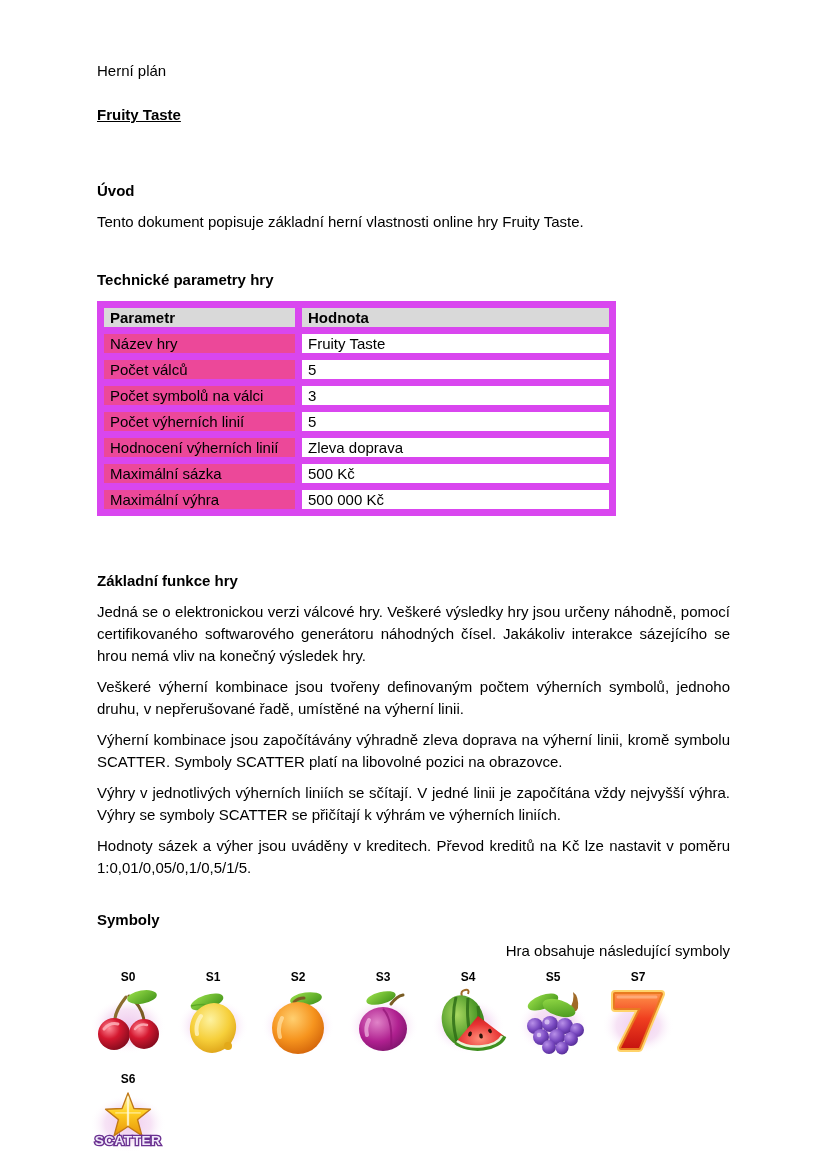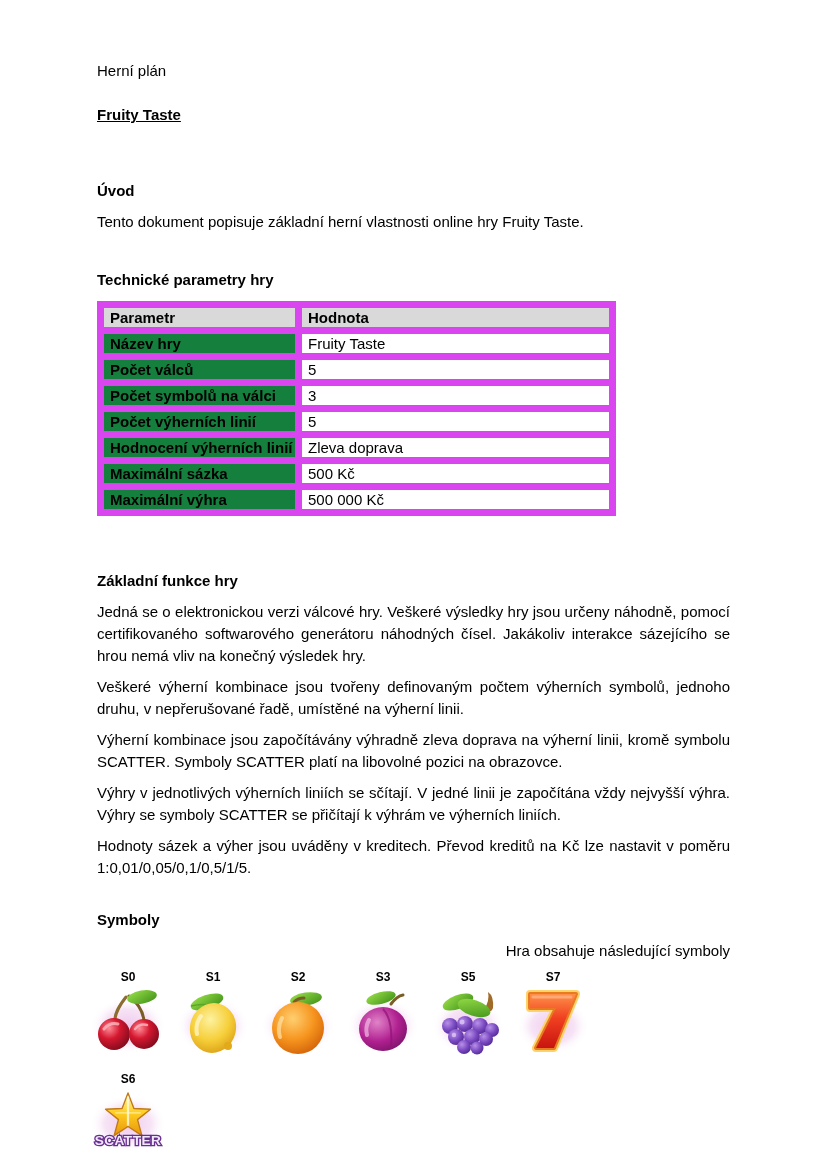--- a/index.html
+++ b/index.html
@@ -32,21 +32,21 @@
     border: 7px solid #d946ef;
     padding: 0 6px;
     height: 19px;
     line-height: 19px;
     text-align: left;
     font-weight: normal;
     overflow: hidden; white-space: nowrap;
   }
   table.params col.c1 { width: 198px; }
   table.params col.c2 { width: 314px; }
-  table.params .key   { background: #15803d; font-weight: bold; }
+  table.params .key   { background: #ec4899; font-weight: normal; }
   table.params thead th { background: #d9d9d9; font-weight: bold; }
 
   .symbols-row {
     display: flex; gap: 5px; margin-top: 8px; margin-left: -9px;
   }
   .symbol {
     width: 80px; display: flex; flex-direction: column; align-items: center;
   }
   .symbol .code { font-size: 12px; font-weight: bold; line-height: 14px; }
   .symbol svg { width: 80px; height: 72px; display: block; }
@@ -222,20 +222,37 @@
       <svg viewBox="0 0 80 72">
         <ellipse cx="40" cy="42" rx="36" ry="28" fill="url(#halo)"></ellipse>
         <ellipse cx="38" cy="14" rx="15" ry="6" fill="url(#leafG)" transform="rotate(-14 38 14)"></ellipse>
         <path d="M48,20 q6,-8 12,-9" stroke="#7a5d24" stroke-width="3" fill="none" stroke-linecap="round"></path>
         <ellipse cx="40" cy="45" rx="24" ry="22" fill="url(#plumG)"></ellipse>
         <path d="M40,25 q10,10 8,38" stroke="#8e1274" stroke-width="2" fill="none" opacity="0.7"></path>
         <path d="M26,36 q-4,7 -2,15" stroke="#f2b8e2" stroke-width="4" fill="none" stroke-linecap="round" opacity="0.7"></path>
       </svg>
     </div>
 
+    <div class="symbol">
+      <div class="code">S4</div>
+      <svg viewBox="0 0 80 72">
+        <ellipse cx="40" cy="42" rx="37" ry="28" fill="url(#halo)"></ellipse>
+        <path d="M34,12 q-2,-5 3,-6 q5,-1 3,4" stroke="#a06a28" stroke-width="2" fill="none"></path>
+        <ellipse cx="35" cy="37" rx="21" ry="26" fill="url(#melonGreen)" transform="rotate(-14 35 37)"></ellipse>
+        <path d="M28,13 q-6,24 2,48" stroke="#2f6e18" stroke-width="3" fill="none" opacity="0.85"></path>
+        <path d="M40,14 q-2,24 4,44" stroke="#2f6e18" stroke-width="3" fill="none" opacity="0.85"></path>
+        <path d="M50,22 q2,18 0,30" stroke="#2f6e18" stroke-width="3" fill="none" opacity="0.7"></path>
+        <path d="M50,32 L28,58 A27,16 0 0 0 76,52 Z" fill="url(#melonRed)"></path>
+        <path d="M28,58 A27,16 0 0 0 76,52" stroke="#3f8f1f" stroke-width="5" fill="none"></path>
+        <path d="M29,57 A26,15 0 0 0 74,52" stroke="#eaf5d8" stroke-width="2.5" fill="none"></path>
+        <ellipse cx="42" cy="50" rx="1.8" ry="2.6" fill="#2a1208" transform="rotate(20 42 50)"></ellipse>
+        <ellipse cx="53" cy="52" rx="1.8" ry="2.6" fill="#2a1208" transform="rotate(-12 53 52)"></ellipse>
+        <ellipse cx="62" cy="47" rx="1.7" ry="2.4" fill="#2a1208" transform="rotate(-30 62 47)"></ellipse>
+      </svg>
+    </div>
 
     <div class="symbol">
       <div class="code">S5</div>
       <svg viewBox="0 0 80 72">
         <ellipse cx="40" cy="42" rx="36" ry="28" fill="url(#halo)"></ellipse>
         <path d="M56,26 q6,-10 4,-18 q6,4 5,16 q-2,6 -9,2" fill="#a06a28"></path>
         <ellipse cx="30" cy="18" rx="16" ry="7" fill="url(#leafG)" transform="rotate(-20 30 18)"></ellipse>
         <ellipse cx="46" cy="24" rx="17" ry="8" fill="url(#leafG)" transform="rotate(18 46 24)"></ellipse>
         <circle cx="22" cy="42" r="8" fill="url(#grapeG)"></circle>
         <circle cx="37" cy="40" r="8" fill="url(#grapeG)"></circle>

